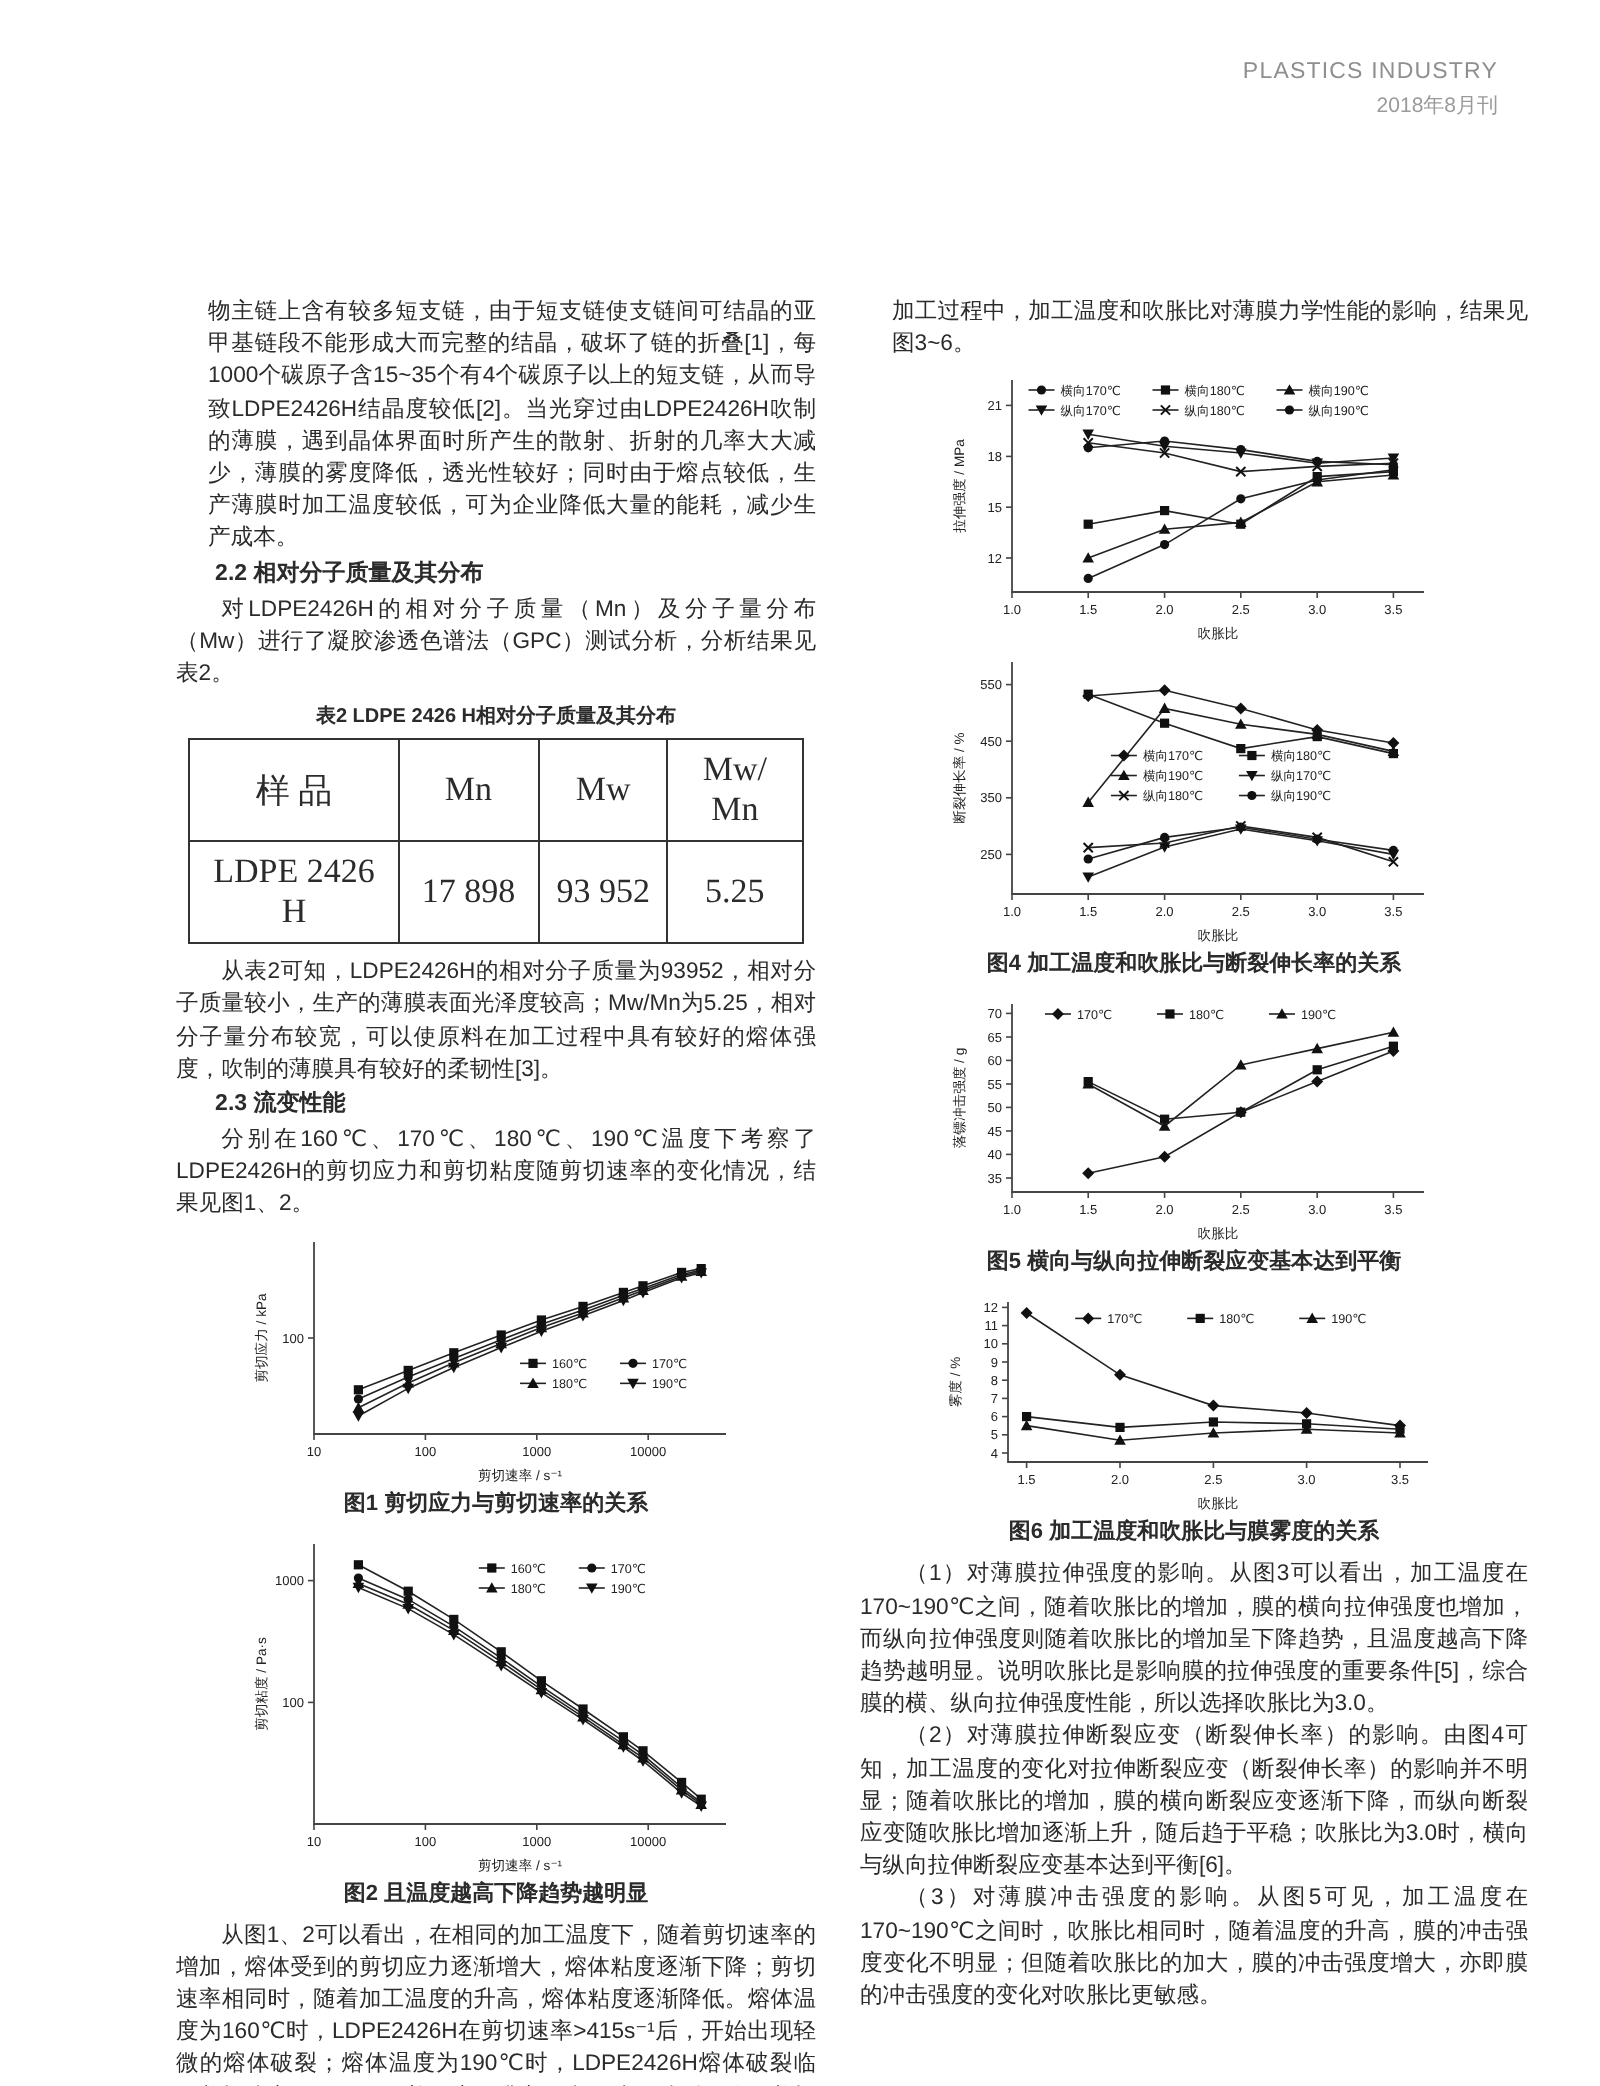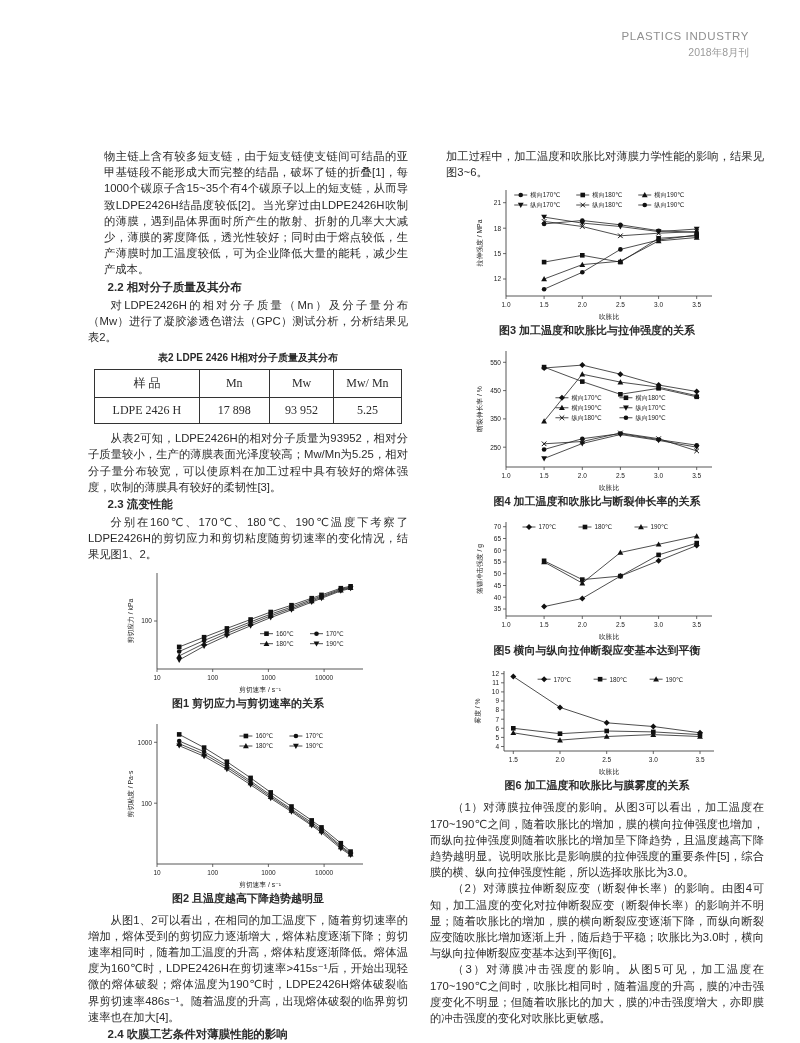--- a/index.html
+++ b/index.html
@@ -10,21 +10,21 @@
   .header{position:absolute;top:30px;right:51px;text-align:right;color:#9a9a9a;}
   .journal{font-size:11.5px;letter-spacing:0.6px;color:#8f8f8f;}
   .issue{font-size:10.5px;margin-top:4px;color:#9a9a9a;}
   .columns{position:absolute;top:148px;left:88px;width:676px;display:flex;gap:22px;}
   .col-left{width:320px;}
   .col-right{width:334px;}
   p.para{margin:0;font-size:11.3px;line-height:16.2px;text-align:justify;text-indent:2em;}
   p.cont{text-indent:0;margin-left:16px;}
   .hsec{margin:1px 0;font-size:11.5px;line-height:17px;font-weight:700;text-indent:1.7em;}
   .tbl-caption{font-size:10px;font-weight:700;text-align:center;margin:6px 0 4px;}
-  table.datatable{border-collapse:collapse;width:96%;margin:0 auto 6px;font-family:"Liberation Serif","DejaVu Serif",serif;font-size:12px;}
+  table.datatable{border-collapse:collapse;width:96%;margin:0 auto 6px;font-family:"Liberation Serif","DejaVu Serif",serif;font-size:17px;}
   table.datatable th,table.datatable td{border:0.8px solid #333;padding:5px 4px;text-align:center;font-weight:400;}
   table.datatable{border:1.5px solid #222;}
   .fig{width:260px;margin:3px auto 2px;text-align:center;}
   .fig svg{display:block;margin:0 auto;}
   .fig-caption{font-size:11px;font-weight:700;margin:2px 0 6px;text-align:center;}
   .page-num{position:absolute;top:1046px;left:653px;font-size:12.5px;color:#555;}
 </style>
 </head>
 <body>
 
@@ -295,21 +295,20 @@
           <line x1="41.24" y1="22" x2="54.24" y2="22" stroke="#222" stroke-width="0.8"></line>
           <path d="M47.74 24.900000000000002 L50.64 19.7 L44.84 19.7 Z" fill="#111"></path>
           <text x="57.24" y="24.4" font-size="6.3" fill="#222">纵向170℃</text>
           <line x1="103.24000000000001" y1="22" x2="116.24000000000001" y2="22" stroke="#222" stroke-width="0.8"></line>
           <path d="M107.44000000000001 19.7 L112.04 24.3 M107.44000000000001 24.3 L112.04 19.7" stroke="#111" stroke-width="1" fill="none"></path>
           <text x="119.24000000000001" y="24.4" font-size="6.3" fill="#222">纵向180℃</text>
           <line x1="165.24" y1="22" x2="178.24" y2="22" stroke="#222" stroke-width="0.8"></line>
           <circle cx="171.74" cy="22" r="2.3" fill="#111"></circle>
           <text x="181.24" y="24.4" font-size="6.3" fill="#222">纵向190℃</text>
         </svg>
-      <div class="fig-caption">图3  加工温度和吹胀比与拉伸强度的关系</div>
     </div>
 
     <div class="fig">
       <svg width="248" height="148">
           <path d="M33 7 L33 123 L239 123" fill="none" stroke="#444" stroke-width="0.9"></path>
           <line x1="33.0" y1="123" x2="33.0" y2="126" stroke="#444" stroke-width="0.8"></line>
           <text x="33.0" y="134" font-size="6.5" fill="#222" text-anchor="middle">1.0</text>
           <line x1="71.1" y1="123" x2="71.1" y2="126" stroke="#444" stroke-width="0.8"></line>
           <text x="71.1" y="134" font-size="6.5" fill="#222" text-anchor="middle">1.5</text>
           <line x1="109.3" y1="123" x2="109.3" y2="126" stroke="#444" stroke-width="0.8"></line>

